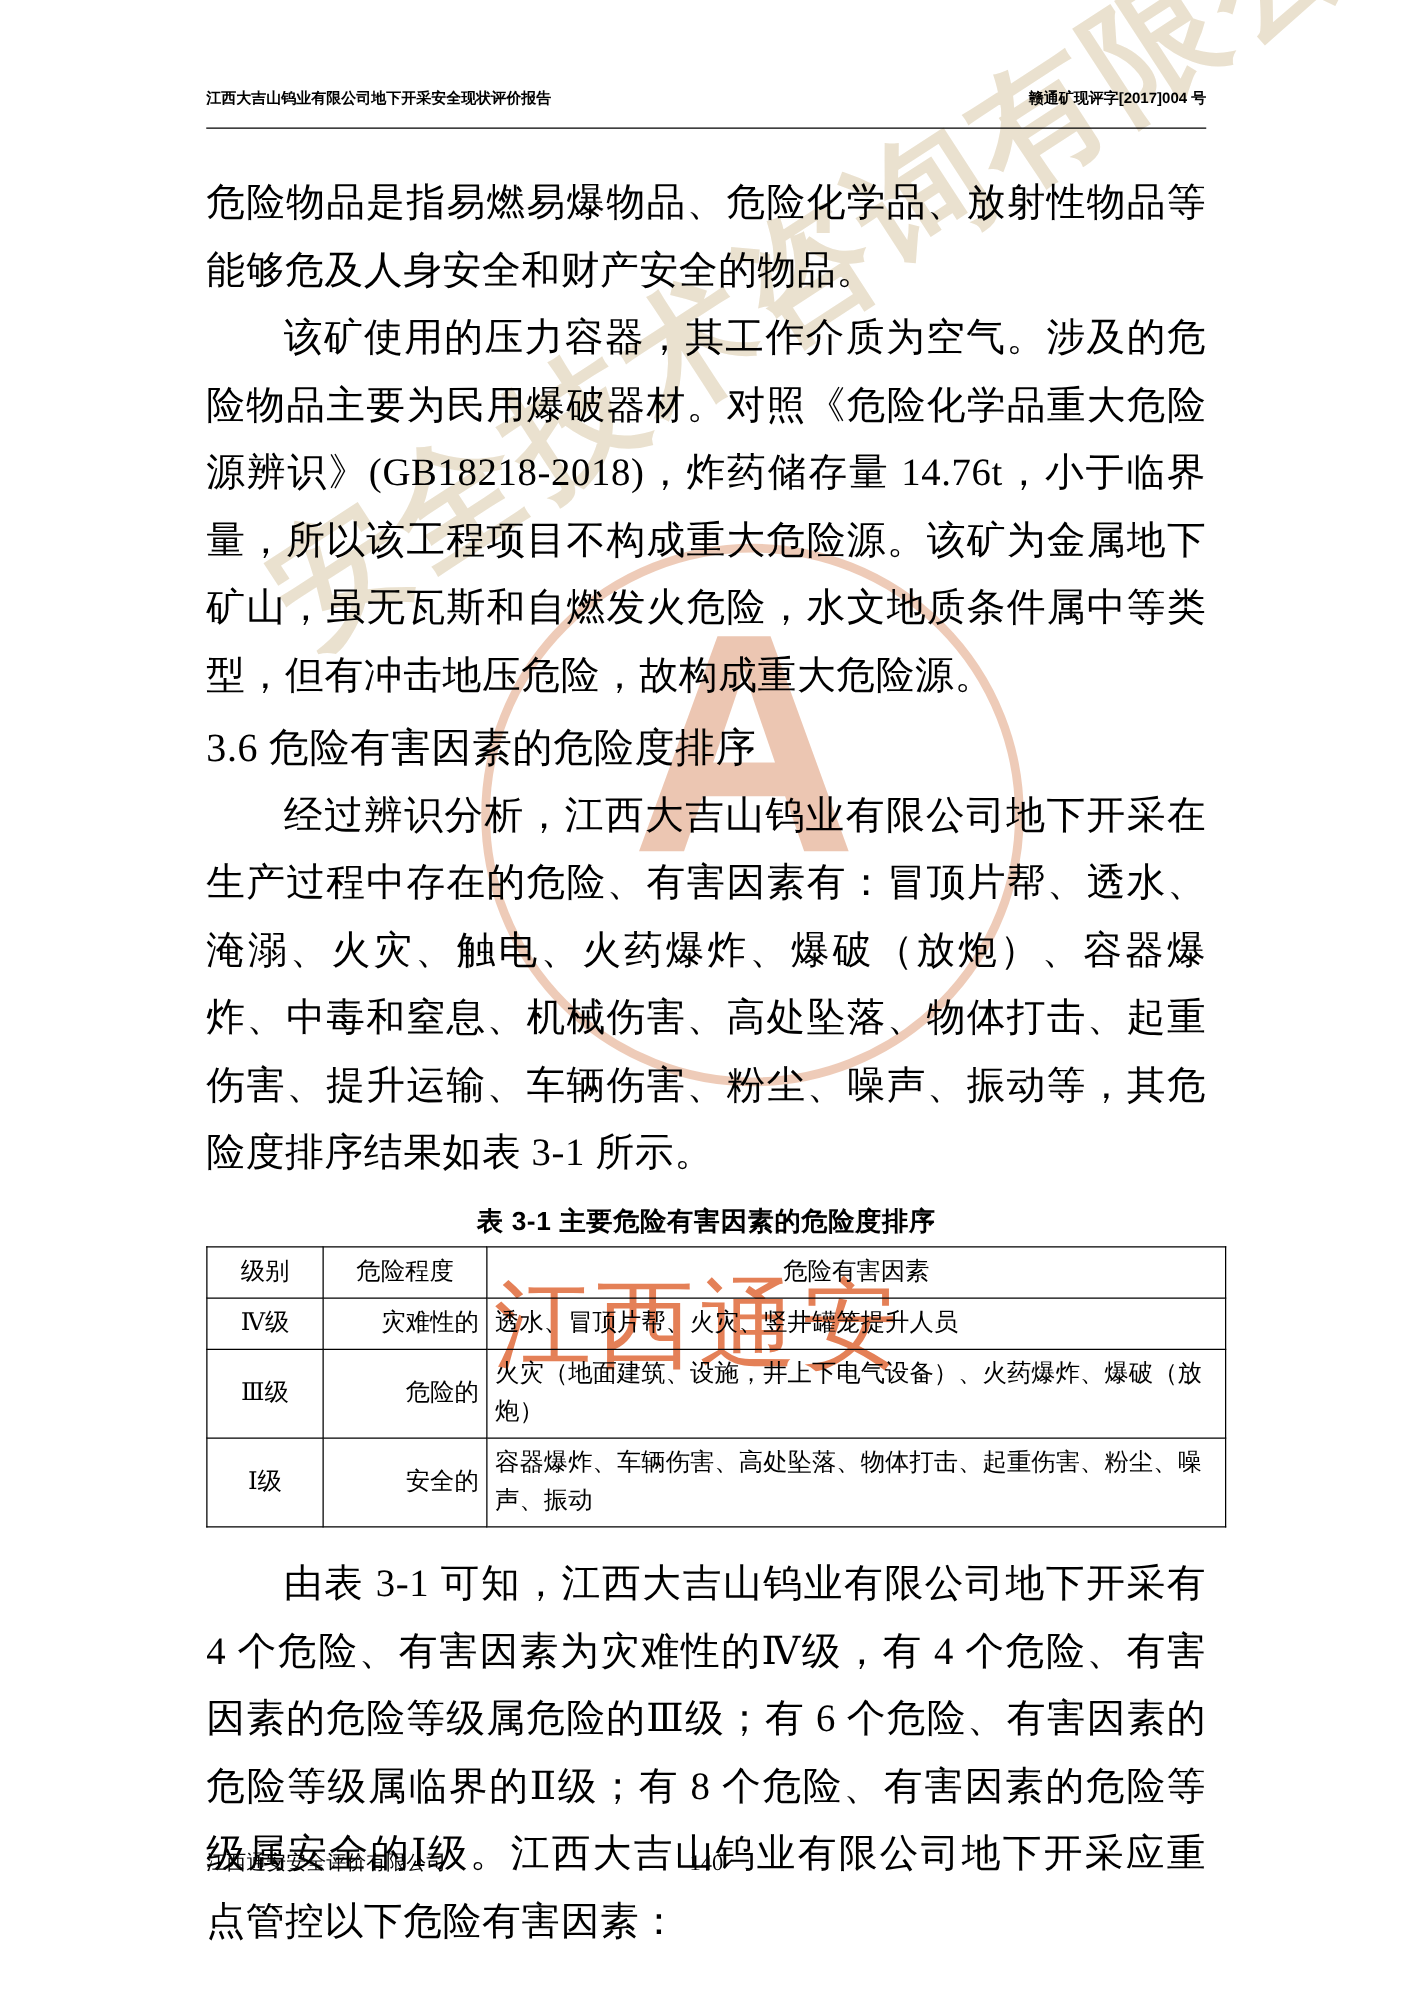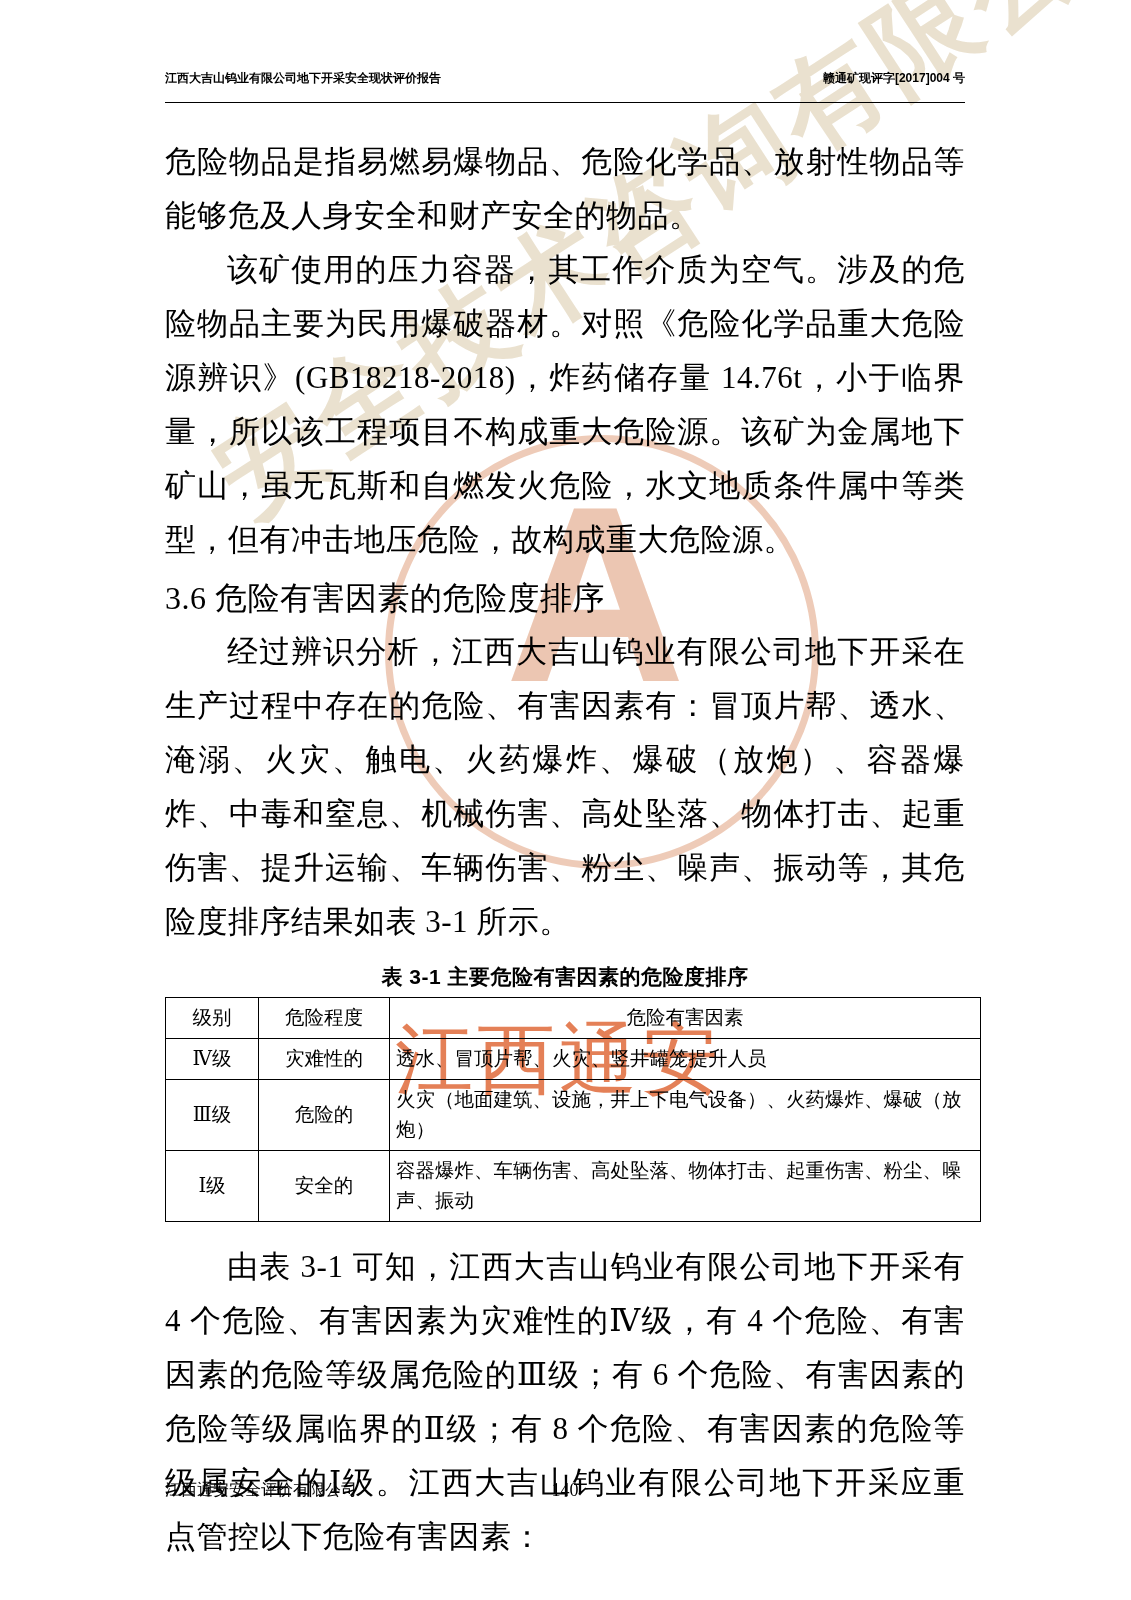--- a/index.html
+++ b/index.html
@@ -136,21 +136,21 @@
   table.risk td, table.risk th {
     border: 1.5px solid #000;
     font-family: "Liberation Serif", "DejaVu Serif", serif;
     font-size: 19.5px;
     padding: 5px 6px;
     line-height: 30px;
     background: transparent;
   }
   table.risk th { font-weight: normal; text-align: center; }
   .col-a { width: 80px; text-align: center; }
-  .col-b { width: 118px; text-align: center; }
+  .col-b { width: 118px; text-align: right; }
   .col-c { text-align: left; padding-left: 10px; }
   .c-center { text-align: center; }
 
   
   .footer {
     position: absolute;
     left: 165px; top: 1480px;
     width: 800px;
     font-family: "Liberation Sans", sans-serif;
     font-size: 16px;

